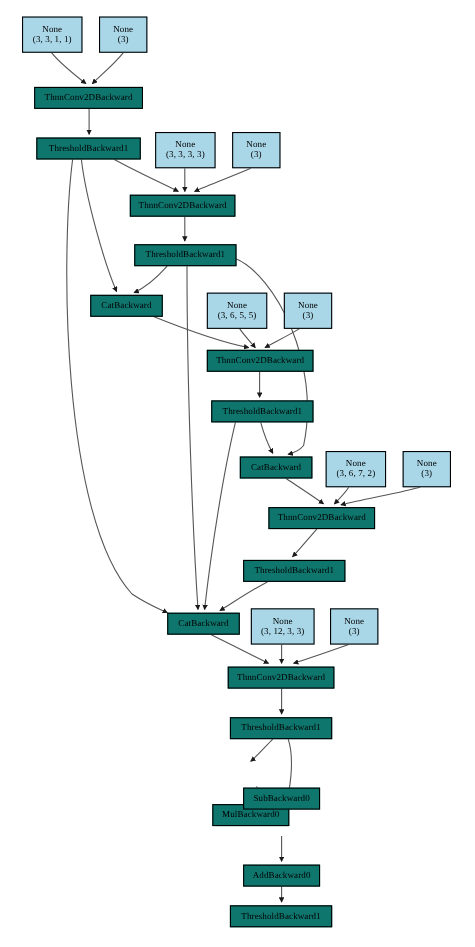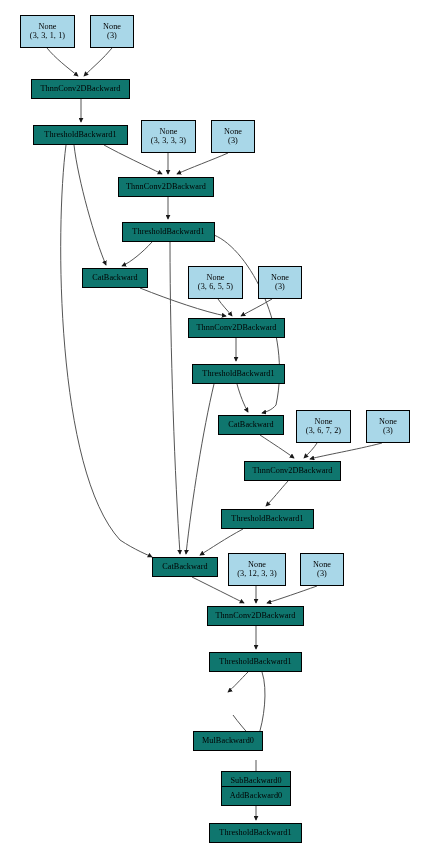--- a/index.html
+++ b/index.html
@@ -174,21 +174,21 @@
       </div>
       <div class="node op" style="left: 207px; top: 606px; width: 97px; height: 20px;">
         <span class="line">ThnnConv2DBackward</span>
       </div>
       <div class="node op" style="left: 209px; top: 652px; width: 93px; height: 20px;">
         <span class="line">ThresholdBackward1</span>
       </div>
       <div class="node op" style="left: 193px; top: 695px; width: 70px; height: 20px; margin-top: 36px;">
         <span class="line">MulBackward0</span>
       </div>
-      <div class="node op" style="left: 221px; top: 771px; width: 70px; height: 20px;">
+      <div class="node op" style="left: 221px; top: 716px; width: 70px; height: 20px;">
         <span class="line">SubBackward0</span>
       </div>
       <div class="node op" style="left: 221px; top: 786px; width: 70px; height: 20px;">
         <span class="line">AddBackward0</span>
       </div>
       <div class="node op" style="left: 209px; top: 823px; width: 93px; height: 20px;">
         <span class="line">ThresholdBackward1</span>
       </div>
     </div>
 </div>

